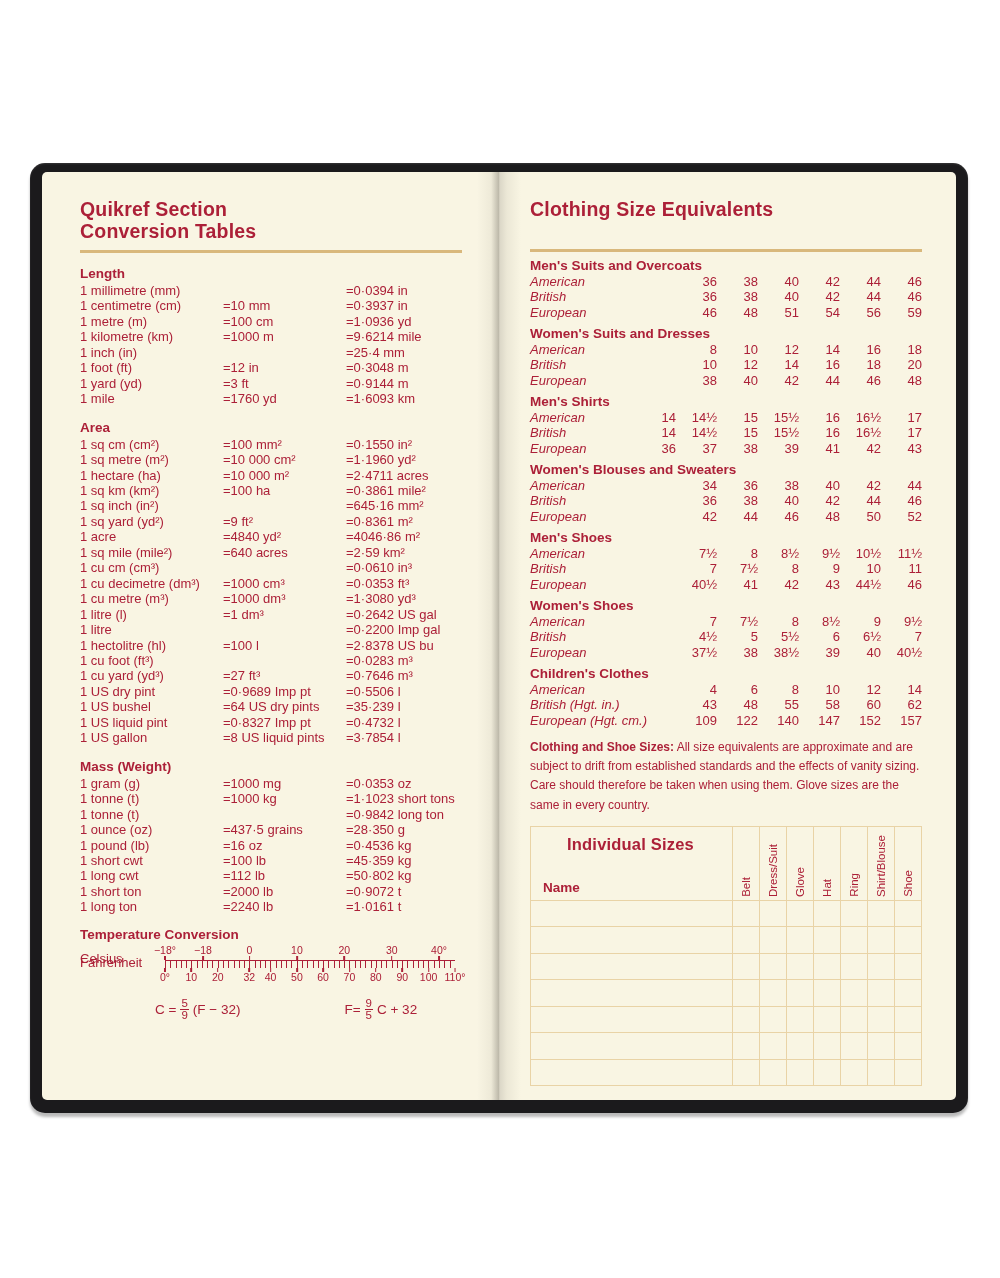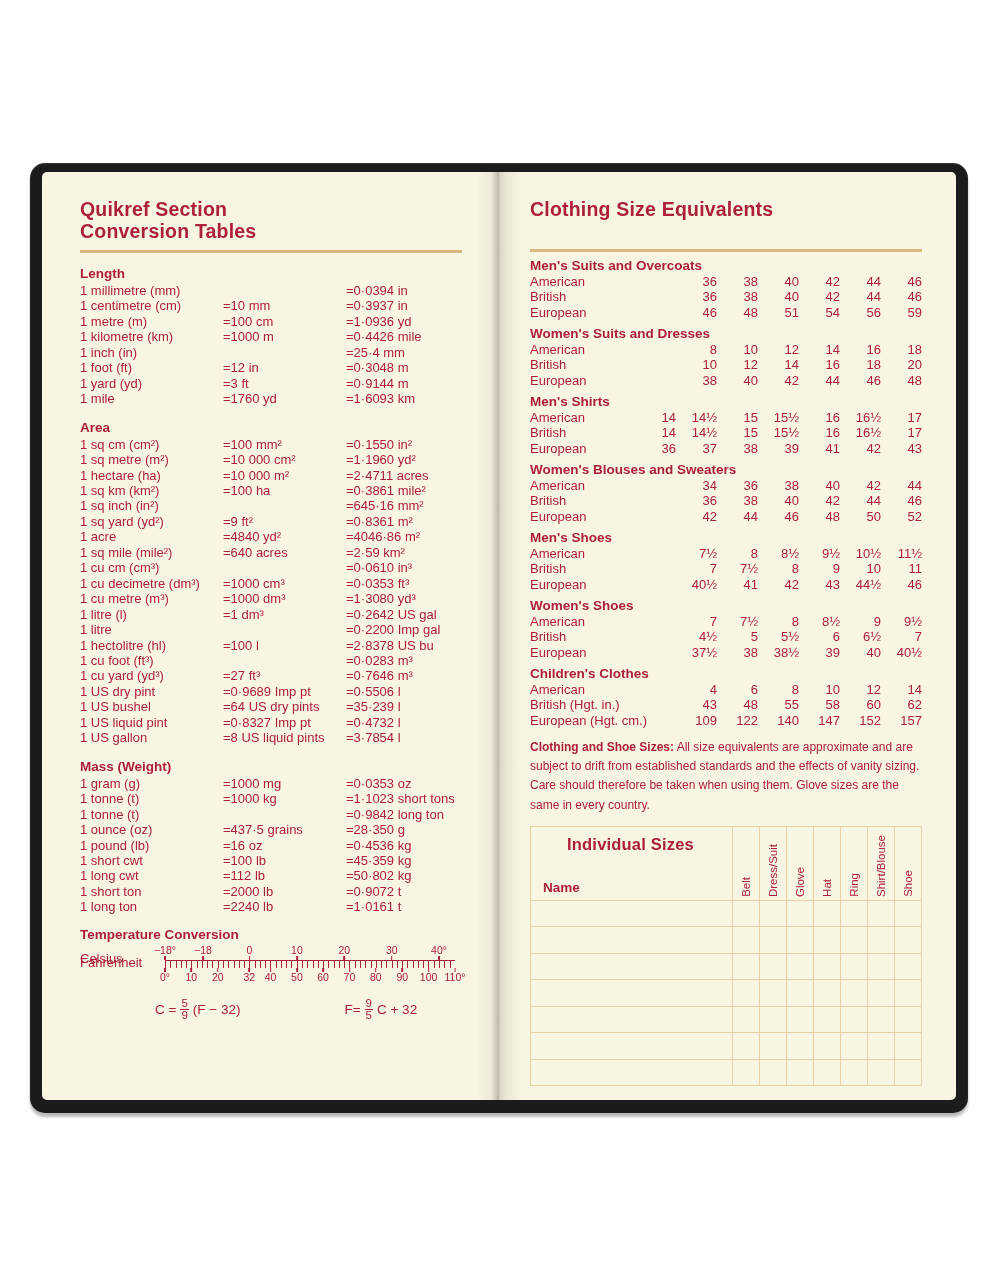--- a/index.html
+++ b/index.html
@@ -49,21 +49,21 @@
   .comb{height:8px;border-top:1.5px solid var(--red);
     background:repeating-linear-gradient(to right,var(--red) 0,var(--red) 1px,transparent 1px,transparent 5.27px);}
   .formulas{display:flex;gap:104px;margin-top:12px;padding-left:75px;font-size:13.5px;align-items:center;}
   .formula{display:flex;align-items:center;white-space:nowrap;}
   .frac{display:inline-flex;flex-direction:column;align-items:center;font-size:11.5px;line-height:11.5px;margin:0 4px;}
   .frac .num{border-bottom:1px solid var(--red);padding:0 1px;}
 
   
   .size-sec .sec-heading{margin-top:6px;margin-bottom:0;line-height:15.5px;}
   .size-row{display:flex;font-size:13px;line-height:15.5px;}
-  .size-row .lbl{flex:1;white-space:nowrap;}
+  .size-row .lbl{flex:1;white-space:nowrap;font-style:italic;}
   .size-row .vals{display:flex;}
   .size-row .val{width:41px;text-align:right;white-space:nowrap;}
 
   .sizes-note{margin-top:10px;font-size:12px;line-height:19.2px;}
   .sizes-note b{font-weight:700;}
 
   
   .ind-table{margin-top:11px;width:392px;border:1px solid var(--tbl);}
   .ind-header{display:flex;height:73px;}
   .ind-left{flex:1;position:relative;}
@@ -107,21 +107,21 @@
               <span>=0·3937 in</span>
             </div>
               <div class="conv-row">
               <span>1 metre (m)</span>
               <span>=100 cm</span>
               <span>=1·0936 yd</span>
             </div>
               <div class="conv-row">
               <span>1 kilometre (km)</span>
               <span>=1000 m</span>
-              <span>=0·4426 mile</span>
+              <span>=9·6214 mile</span>
             </div>
               <div class="conv-row">
               <span>1 inch (in)</span>
               <span></span>
               <span>=25·4 mm</span>
             </div>
               <div class="conv-row">
               <span>1 foot (ft)</span>
               <span>=12 in</span>
               <span>=0·3048 m</span>

